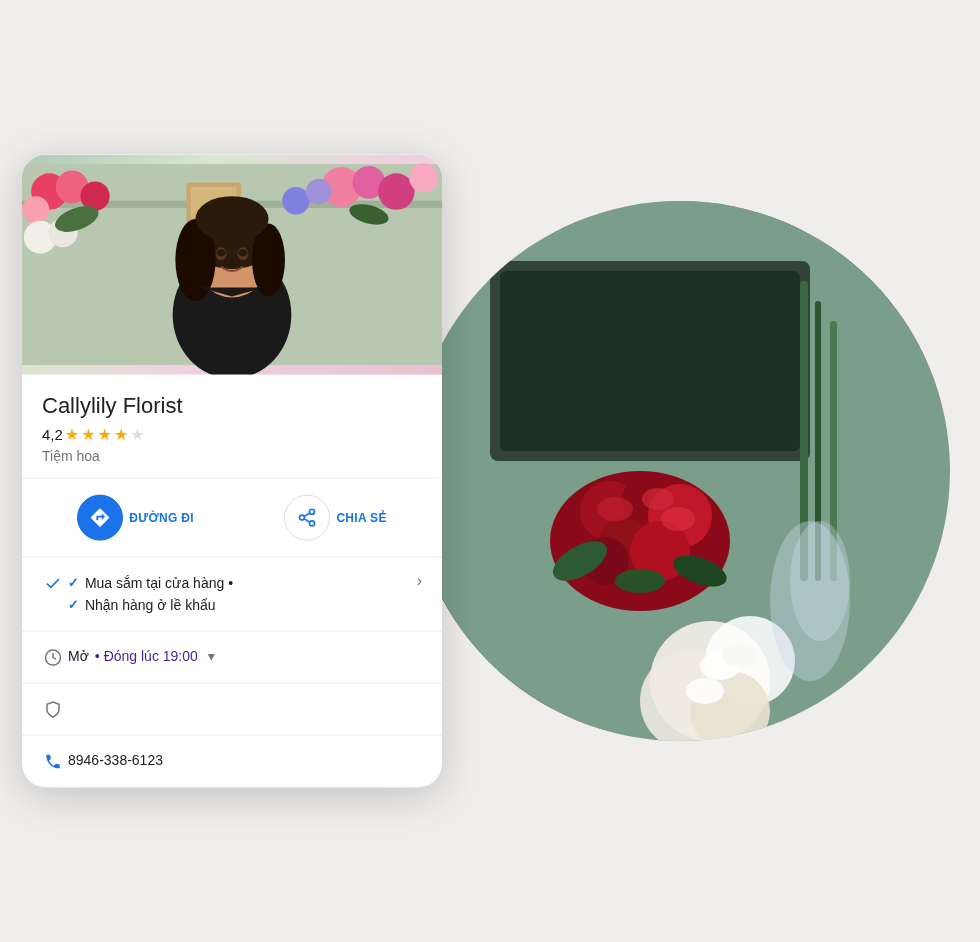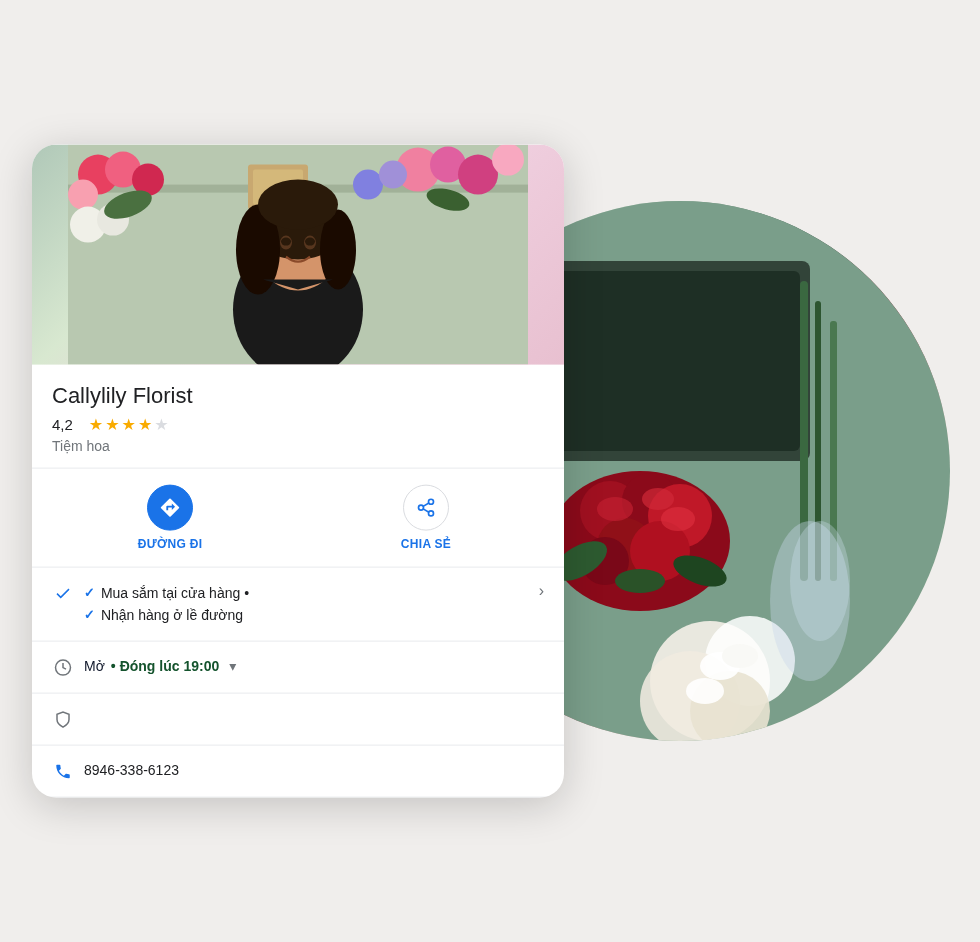--- a/index.html
+++ b/index.html
@@ -43,24 +43,24 @@
 
     
     .flower-bg {
       width: 100%;
       height: 100%;
     }
 
     
     .phone-card {
       position: absolute;
-      left: 32px;
+      left: 22px;
       top: 50%;
       transform: translateY(-50%);
-      width: 532px;
+      width: 420px;
       background: #ffffff;
       border-radius: 24px;
       box-shadow: 0 8px 40px rgba(0,0,0,0.18);
       overflow: hidden;
       z-index: 10;
     }
 
     
     .store-photo {
       width: 100%;
@@ -81,21 +81,21 @@
     .store-name {
       font-size: 22px;
       font-weight: 500;
       color: #202124;
       margin-bottom: 6px;
     }
 
     .rating-row {
       display: flex;
       align-items: center;
-      gap: 16px;
+      gap: 2px;
       margin-bottom: 4px;
     }
 
     .rating-number {
       font-size: 15px;
       color: #202124;
       font-weight: 400;
     }
 
     .stars {
@@ -124,21 +124,21 @@
 
     
     .action-buttons {
       display: flex;
       justify-content: space-around;
       padding: 16px 10px;
     }
 
     .action-btn {
       display: flex;
-      flex-direction: column;
+      flex-direction: row;
       align-items: center;
       gap: 6px;
       cursor: pointer;
       min-width: 70px;
     }
 
     .action-icon {
       width: 46px;
       height: 46px;
       border-radius: 50%;
@@ -163,21 +163,21 @@
       text-transform: uppercase;
       letter-spacing: 0.3px;
     }
 
     
     .detail-row {
       display: flex;
       align-items: flex-start;
       padding: 14px 20px;
       border-bottom: 1px solid #e8eaed;
-      gap: 10px;
+      gap: 4px;
     }
 
     .detail-icon {
       flex-shrink: 0;
       width: 22px;
       height: 22px;
       display: flex;
       align-items: center;
       justify-content: center;
       color: #70757a;
@@ -231,22 +231,21 @@
       align-items: center;
       gap: 6px;
     }
 
     .open-text {
       color: #0f172a;
       font-weight: 400;
     }
 
     .hours-text {
-      color: #14532d;
-      font-weight: bold;
+      color: #4c1d95;
     }
 
     .dropdown-arrow {
       color: #70757a;
       font-size: 14px;
       margin-left: 4px;
     }
 
     
     .bg-decoration {
@@ -415,21 +414,21 @@
 
     <div class="detail-row">
       <div class="detail-icon blue">
         <svg width="18" height="18" viewBox="0 0 24 24" fill="none" stroke="#1a73e8" stroke-width="2">
           <polyline points="20 6 9 17 4 12"></polyline>
         </svg>
       </div>
       <div class="detail-content">
         <ul class="checkmark-list">
           <li>Mua sắm tại cửa hàng •</li>
-          <li>Nhận hàng ở lề đường</li>
+          <li>Nhận hàng ở lề khẩu</li>
         </ul>
       </div>
       <div class="detail-chevron">›</div>
     </div>
 
 
     <div class="detail-row">
       <div class="detail-icon">
         <svg width="18" height="18" viewBox="0 0 24 24" fill="none" stroke="#70757a" stroke-width="2">
           <circle cx="12" cy="12" r="10"></circle>

